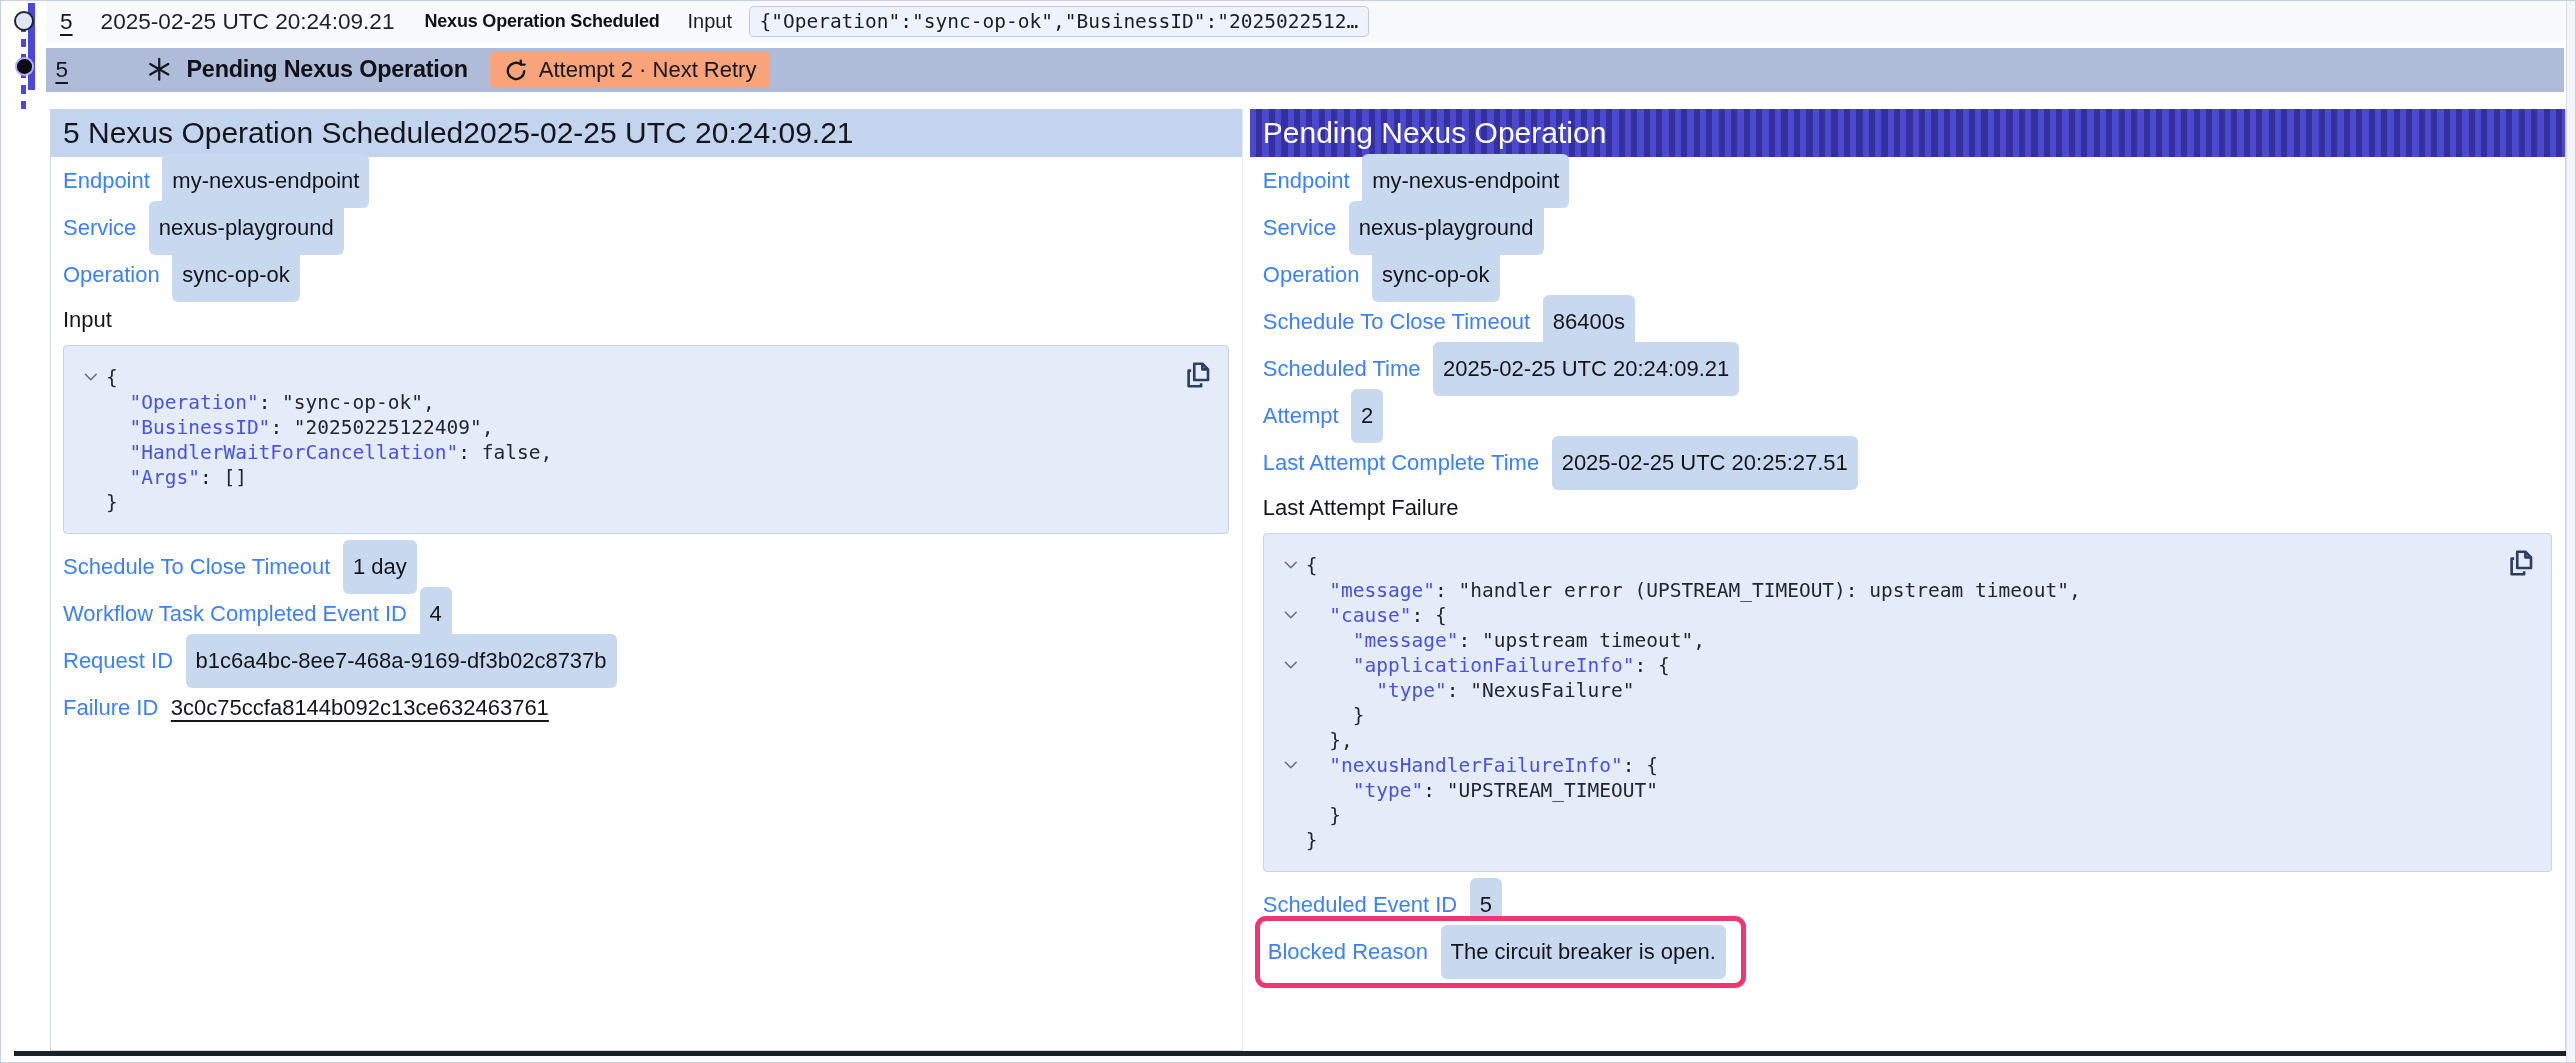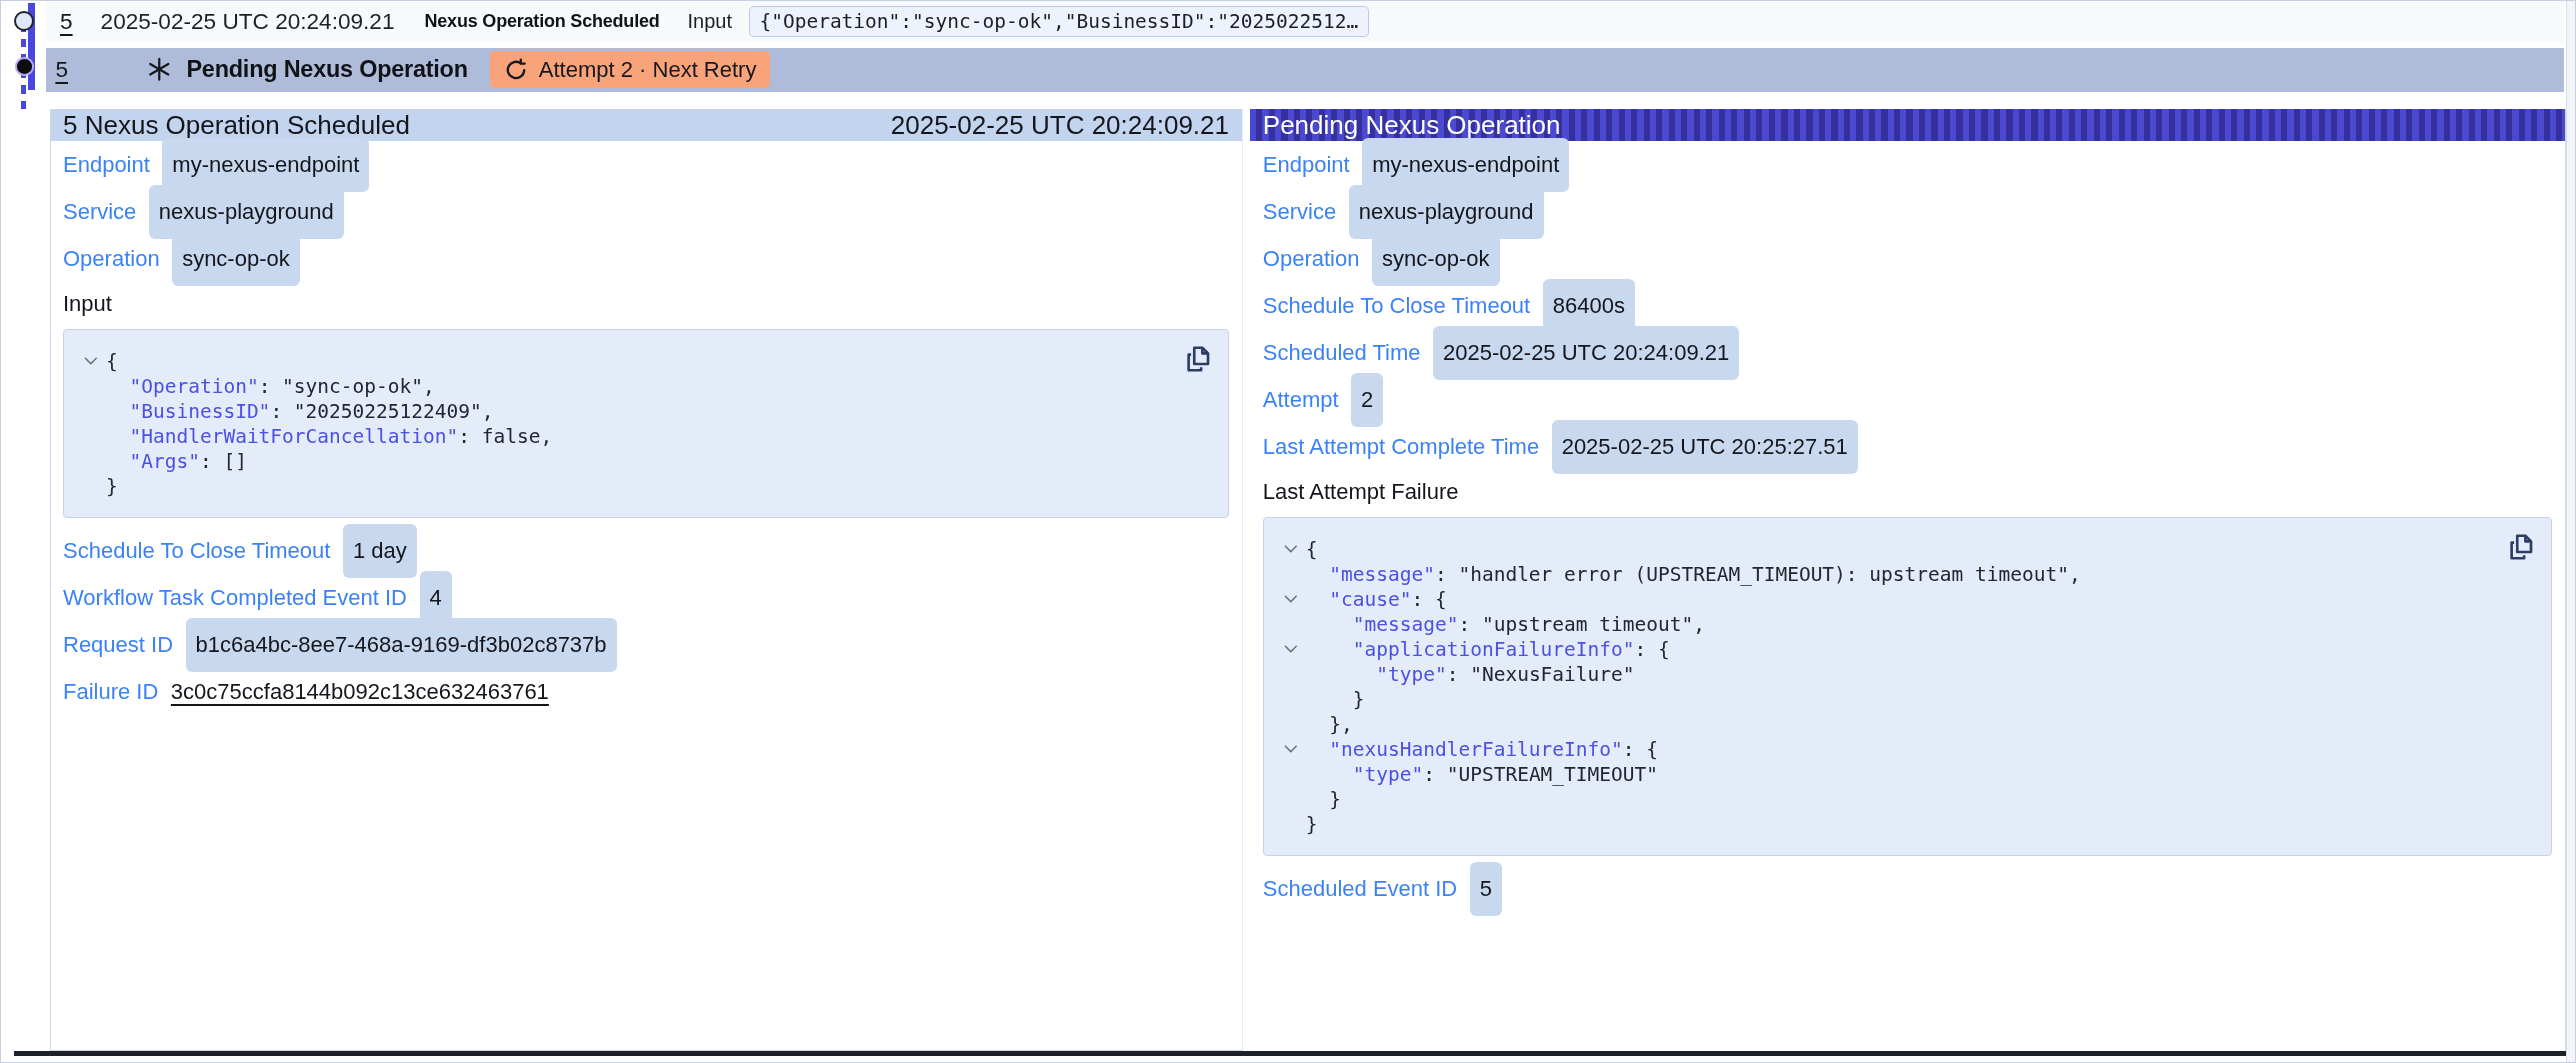--- a/index.html
+++ b/index.html
@@ -20,28 +20,28 @@
   .erow{margin-left:45px;display:flex;align-items:center}
   .erow1{height:41px;background:#f8f9fb;padding:0 14px}
   .erow2{margin-top:5.5px;height:44px;background:#aebcd9;padding:0 9.4px}
   .eid{font-size:22.6px;font-weight:500;color:#15171d;text-decoration:underline;text-underline-offset:4.7px;text-decoration-thickness:1.6px}
   .etime{font-size:22.6px;margin-left:28px;color:#1d2026}
   .etitle{font-size:18px;font-weight:700;margin-left:30px;letter-spacing:-0.2px;color:#101218}
   .einlab{font-size:20px;margin-left:28px;color:#1b1e24}
   .einbadge{font-family:"DejaVu Sans Mono",monospace;font-size:19.5px;margin-left:17px;background:#eef2fc;border:1.6px solid #bcc9e8;border-radius:4.7px;padding:3.1px 9.4px;color:#1b1e24;white-space:nowrap}
   .star-icon{margin-left:78px;display:flex;align-items:center}
   .e2title{font-size:23.4px;font-weight:700;margin-left:14px;letter-spacing:-0.2px;color:#101218}
-  .retry-badge{margin-left:22px;display:inline-flex;align-items:center;gap:11px;background:#f8a379;border-radius:4.7px;padding:5.5px 14px;font-size:22px;color:#15181e}
+  .retry-badge{margin-left:22px;display:inline-flex;align-items:flex-end;gap:11px;background:#f8a379;border-radius:4.7px;padding:5.5px 14px;font-size:22px;color:#15181e}
 
   
   .details{position:absolute;left:12.5px;right:9.4px;top:108px;bottom:6.2px;border-bottom:5.5px solid #1d212a;display:flex;gap:7.8px;z-index:2}
   .panel{background:#fff}
   .panel-l{width:1193px;margin-left:36px;border-left:1.6px solid #cfd8e8;border-right:0.8px solid #e6ebf4;border-bottom:0.8px solid #cfd8e8}
   .panel-r{flex:1;border-right:1.6px solid #cfd8e8}
-  .phead{height:32px;display:flex;align-items:center;justify-content:space-between;padding:0 12.5px;font-size:26px}
+  .phead{height:48px;display:flex;align-items:center;padding:0 12.5px;font-size:30px}
   .phead-l{background:#c3d4ee;font-weight:500;color:#14161c}
   .phead-r{background:repeating-linear-gradient(90deg,#4b49cf 0 6.2px,#36309e 6.2px 12.5px);color:#fff;font-weight:500}
   .drow{height:47px;display:flex;align-items:center;padding:0 12.5px;font-size:22px}
   .hlwrap{display:inline-flex;align-items:center;gap:12.5px}
   .drow.hl .hlwrap{border:5.5px solid #ee3670;border-radius:11px;padding:3.9px 15.6px 3.9px 7.8px;margin-left:-7.8px;background:#fff}
   .dlabel{color:#3b82f6;white-space:nowrap}
   .dval{background:#c8d8ef;border-radius:6.2px;padding:14px 10px;color:#14161c;white-space:nowrap}
   .dval.link{background:none;padding:0;border-radius:0;text-decoration:underline;text-underline-offset:4.7px;text-decoration-thickness:1.6px}
   .seclabel{height:44px;display:flex;align-items:flex-end;padding:0 12.5px 9.4px;font-size:22px;color:#14161c}
 
@@ -341,20 +341,26 @@
 
       <div>
 
           <div class="drow">
             <span class="hlwrap">
               <span class="dlabel">Scheduled Event ID</span>
               <span class="dval">5</span>
             </span>
           </div>
 
+          <div class="drow hl">
+            <span class="hlwrap">
+              <span class="dlabel">Blocked Reason</span>
+              <span class="dval">The circuit breaker is open.</span>
+            </span>
+          </div>
         </div>
     </div>
 
   </div>
 
   <div class="gutter"></div>
 </div>
 
 
 </body></html>

